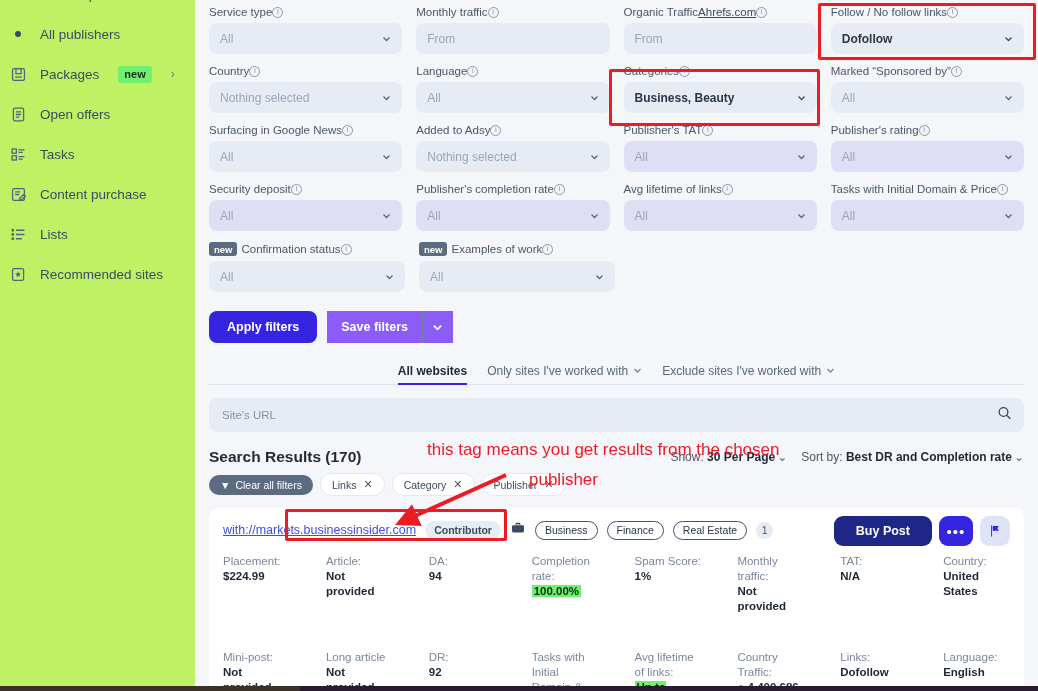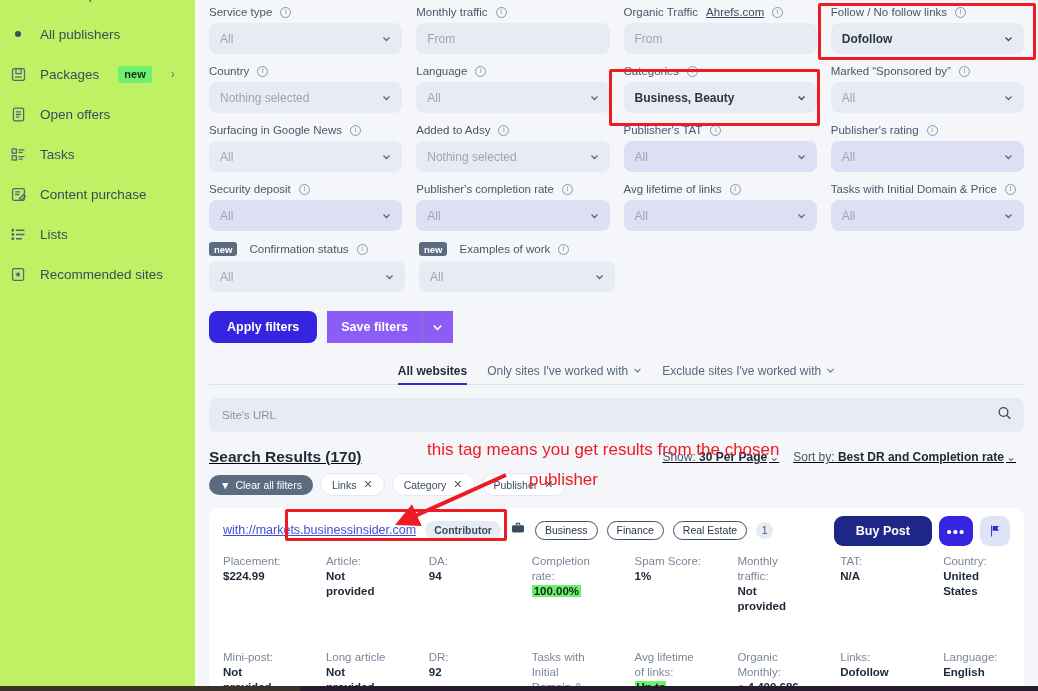--- a/index.html
+++ b/index.html
@@ -40,21 +40,21 @@
   
   .main {
     position:absolute; left:195px; top:0; width:843px; height:686px;
     background:#f4f6fa; overflow:hidden;
   }
   .filters { padding: 6px 14px 0 14px; }
   .frow { display:flex; gap:14px; }
   .fcell { width:196px; margin-bottom:11px; position:relative; }
   .flabel {
     font-size:11.5px; color:#4a5768; margin-bottom:5px;
-    display:flex; align-items:center; gap:8px; white-space:nowrap;
+    display:flex; align-items:center; gap:0; white-space:nowrap;
   }
   .flabel a { color:#3d4b5e; text-decoration:underline; }
   .info-i {
     display:inline-flex; align-items:center; justify-content:center;
     width:11px; height:11px; border:1px solid #8b97a8; border-radius:50%;
     font-size:8px; color:#8b97a8; line-height:1; font-style:normal;
   }
   .tag-new {
     background:#5b6b80; color:#fff; font-weight:bold; font-size:9.5px;
     padding:1.5px 5px; border-radius:3px; line-height:11px; margin-right:4px;
@@ -111,22 +111,21 @@
     margin:13px 14px 0 14px; height:34px; background:#e7ecf4;
     border-radius:8px; display:flex; align-items:center;
     padding:0 13px; position:relative;
   }
   .searchbar .ph { font-size:11.5px; color:#8793a5; }
   .search-ico { position:absolute; right:12px; top:50%; transform:translateY(-50%); color:#3c4a5e; }
 
   
   .reshead {
     display:flex; align-items:center; justify-content:space-between;
-    margin:16px 22px 0 14px;
-    text-decoration:underline;
+    margin:16px 14px 0 14px;
   }
   .restitle { font-size:15.5px; font-weight:bold; color:#222b3a; }
   .reshead-right { display:flex; gap:14px; font-size:12px; color:#4a5768; }
   .reshead-right b { color:#1e2736; }
   .reshead-right .caret { color:#5a687b; margin-left:2px; }
 
   .chips { display:flex; align-items:center; gap:7px; margin:7px 14px 0 14px; }
   .chip-clear {
     background:#5b6b80; color:#fff; font-size:10.5px; border-radius:12px;
     padding:4px 11px; display:flex; align-items:center; gap:5px;
@@ -701,21 +700,21 @@
         </div>
         <div>
           <div class="g-lab">Tasks with Initial Domain &amp; Price:</div>
           <div class="g-val"><span class="hl">Up to 85.71%</span></div>
         </div>
         <div>
           <div class="g-lab">Avg lifetime of links:</div>
           <div class="g-val"><span class="hl">Up to 100.00%</span></div>
         </div>
         <div>
-          <div class="g-lab">Organic Monthly:</div>
+          <div class="g-lab">Country Traffic:</div>
           <div class="g-val"><span class="a-ico">a</span><span>4,400,686</span></div>
         </div>
         <div>
           <div class="g-lab">Links:</div>
           <div class="g-val">Dofollow</div>
         </div>
         <div>
           <div class="g-lab">Language:</div>
           <div class="g-val">English</div>
         </div>

